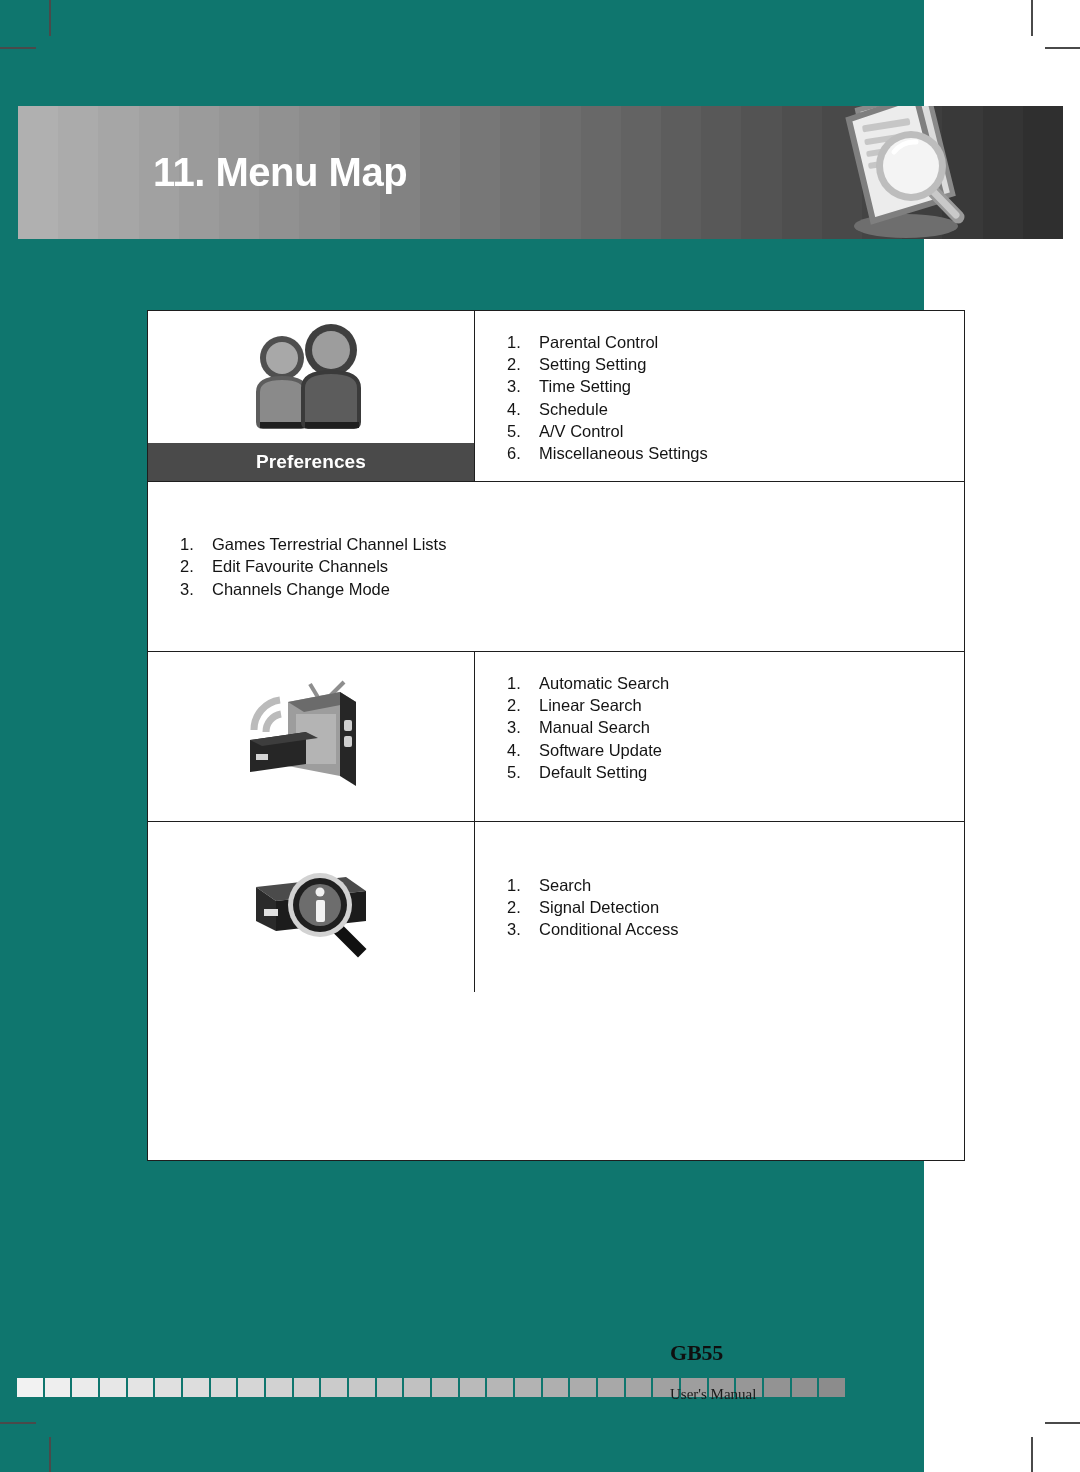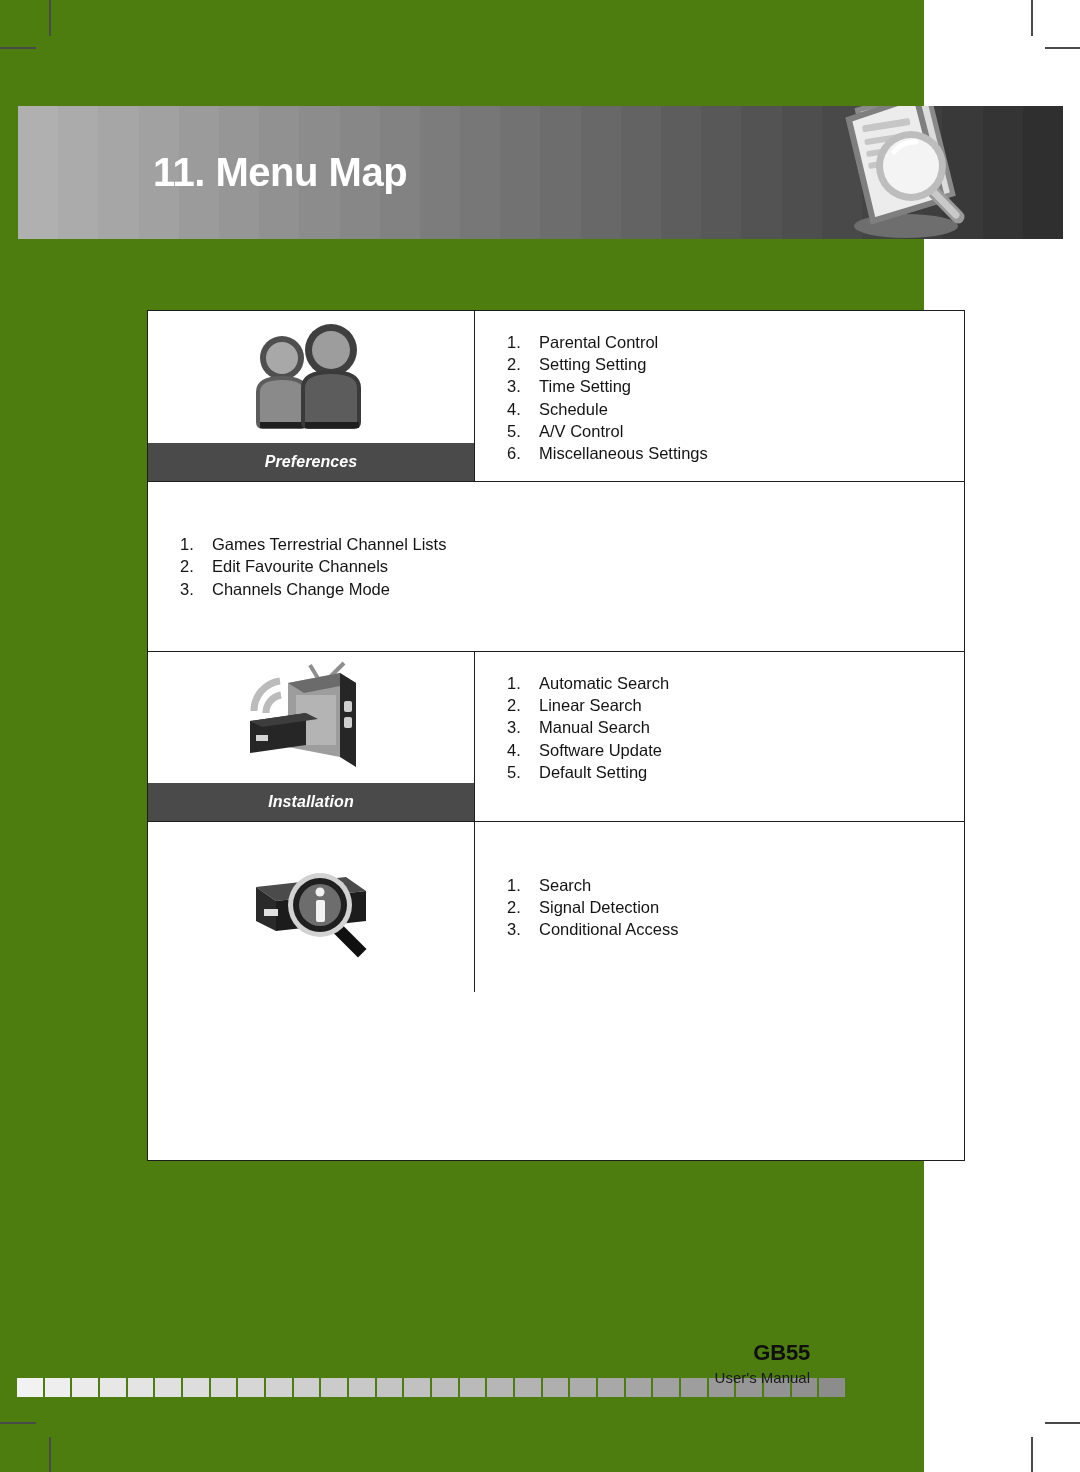--- a/index.html
+++ b/index.html
@@ -2,21 +2,21 @@
 <html><head>
 <meta charset="utf-8">
 <style>
   * { box-sizing: border-box; margin: 0; padding: 0; }
   html, body {
     width: 1080px; height: 1472px;
     background: #ffffff;
     font-family: "Liberation Sans", sans-serif;
     overflow: hidden;
   }
-  .page { position: relative; width: 924px; height: 1472px; background:#4d7c0f; }
+  .page { position: relative; width: 924px; height: 1472px; background:#0f766e; }
 
   
   .crop { position: absolute; background: #4a4a4a; }
   .crop-tl-v { left: 49px;  top: 0;     width: 2px;  height: 36px; }
   .crop-tl-h { left: 0;     top: 47px;  width: 36px; height: 2px;  }
   .crop-tr-v { left: 1031px;top: 0;     width: 2px;  height: 36px; }
   .crop-tr-h { left: 1045px;top: 47px;  width: 35px; height: 2px;  }
   .crop-bl-h { left: 0;     top: 1422px;width: 36px; height: 2px;  }
   .crop-bl-v { left: 49px;  top: 1437px;width: 2px;  height: 35px; }
   .crop-br-h { left: 1045px;top: 1422px;width: 35px; height: 2px;  }
@@ -68,25 +68,24 @@
   }
   .icon-box {
     flex: 1 1 auto;
     display: flex; align-items: center; justify-content: center;
     padding-bottom: 2px;
   }
   .cat-label {
     height: 38px;
     background: #4a4a4a;
     color: #ffffff;
-    font-size: 16px;
+    font-size: 19px;
     font-weight: bold;
     display: flex; align-items: center; justify-content: center;
     letter-spacing: 0.1px;
-    font-style: italic;
   }
   .cell-right {
     flex: 1 1 auto;
     display: flex; align-items: center;
     padding-left: 32px;
   }
   .cell-right.top-align { align-items: flex-start; padding-top: 20px; }
   ol.items { list-style: none; }
   ol.items li {
     display: flex;
@@ -99,28 +98,28 @@
 
   
   .footer-bar {
     position: absolute; left: 17px; top: 1378px;
     width: 828px; height: 19px;
     display: flex; gap: 2px;
   }
   .footer-bar i { display:block; flex: 1 1 auto; height: 100%; }
   .footer-text {
     position: absolute; right: 114px; top: 1340px;
-    text-align: right; width: 140px;
+    text-align: left; width: 140px; font-family: Liberation Serif, serif;
   }
   .footer-code {
     font-size: 22px; font-weight: bold; color: #0f0f0f;
     letter-spacing: -0.2px; line-height: 26px;
   }
   .footer-sub {
-    font-size: 15px; color: #1a1a1a; line-height: 21px; margin-top: 1px;
+    font-size: 15px; color: #1a1a1a; line-height: 21px; margin-top: 18px;
   }
 </style>
 </head>
 <body>
 
 <div class="page">
 
   <div class="crop crop-tl-v"></div>
   <div class="crop crop-tl-h"></div>
   <div class="crop crop-tr-v"></div>
@@ -269,21 +268,20 @@
             <path d="M52 24 L104 14 L120 24 L68 34 Z" fill="#6b6b6b"></path>
             <path d="M104 14 L120 24 L120 108 L104 98 Z" fill="#262626"></path>
             <rect x="60" y="36" width="40" height="50" fill="#b4b4b4"></rect>
             <rect x="108" y="42" width="8" height="11" rx="2" fill="#cfcfcf"></rect>
             <rect x="108" y="58" width="8" height="11" rx="2" fill="#cfcfcf"></rect>
             <path d="M14 62 L70 54 L70 86 L14 94 Z" fill="#262626"></path>
             <path d="M14 62 L70 54 L82 60 L26 68 Z" fill="#3d3d3d"></path>
             <rect x="20" y="76" width="12" height="6" fill="#d4d4d4"></rect>
           </svg>
         </div>
-        <div class="cat-label">Installation</div>
       </div>
       <div class="cell-right top-align">
         <ol class="items" id="items-2">
             <li>
               <span class="num">1.</span>
               <span>Automatic Search</span>
             </li>
             <li>
               <span class="num">2.</span>
               <span>Linear Search</span>

